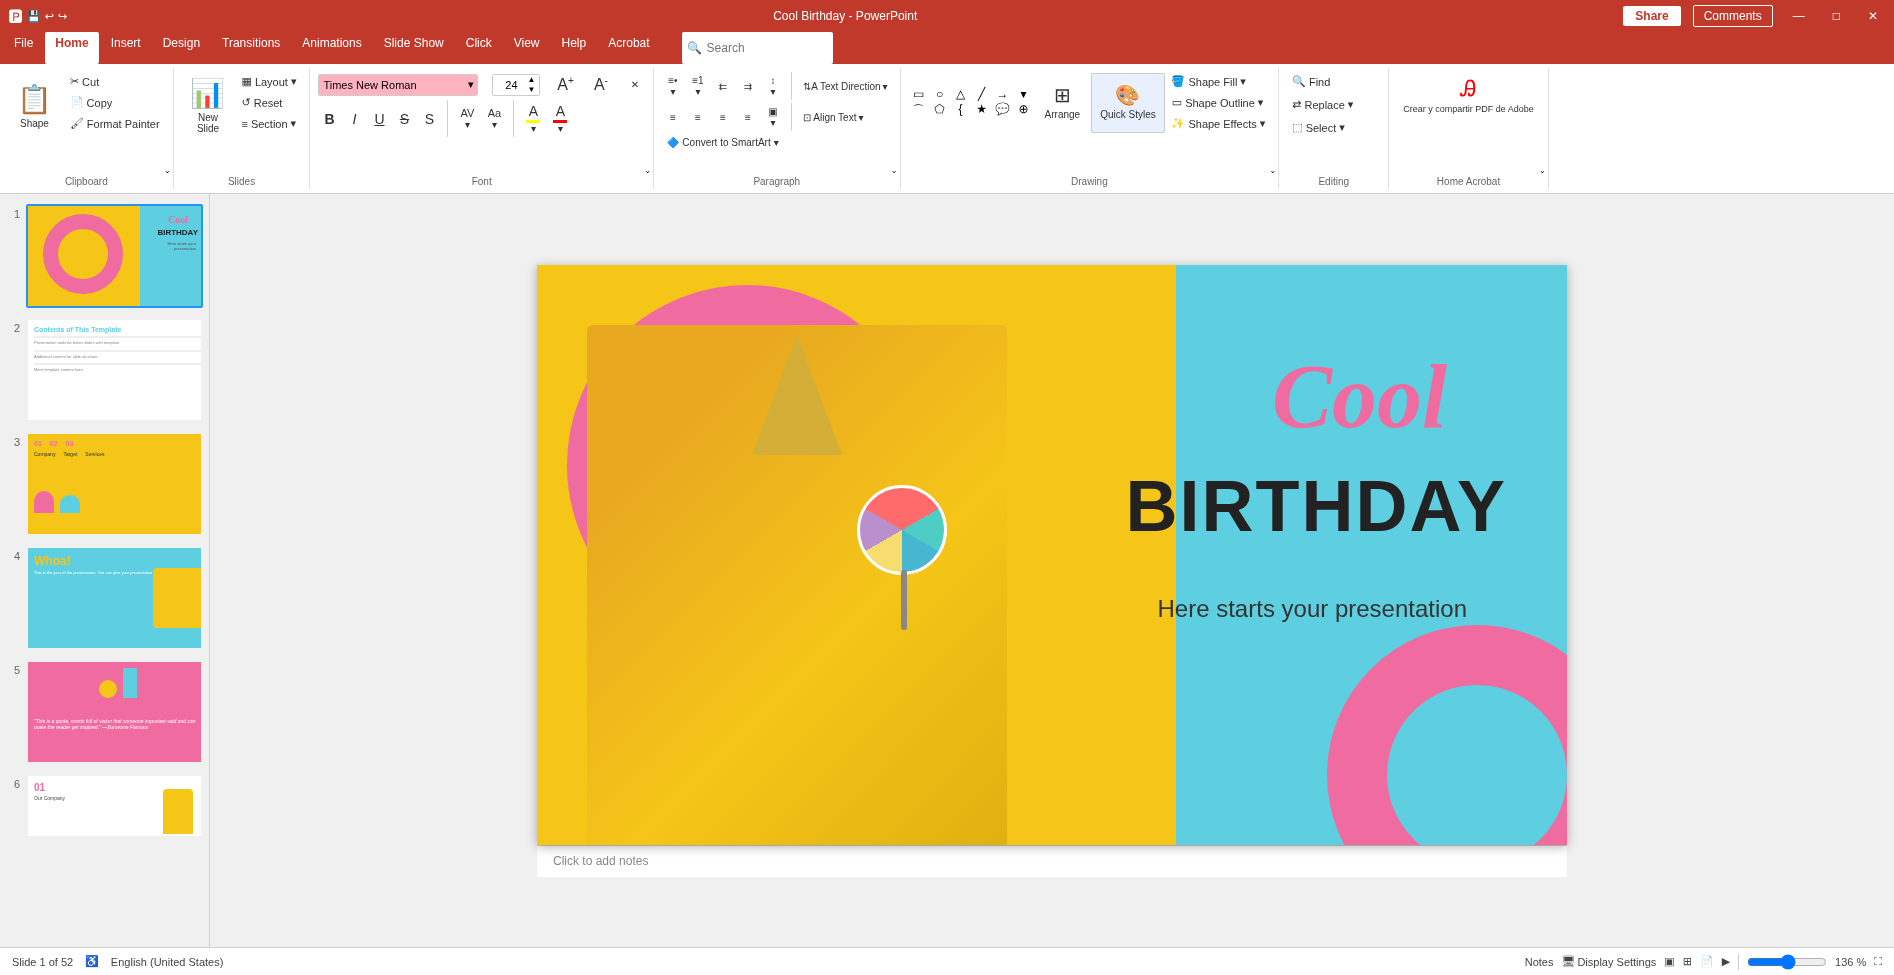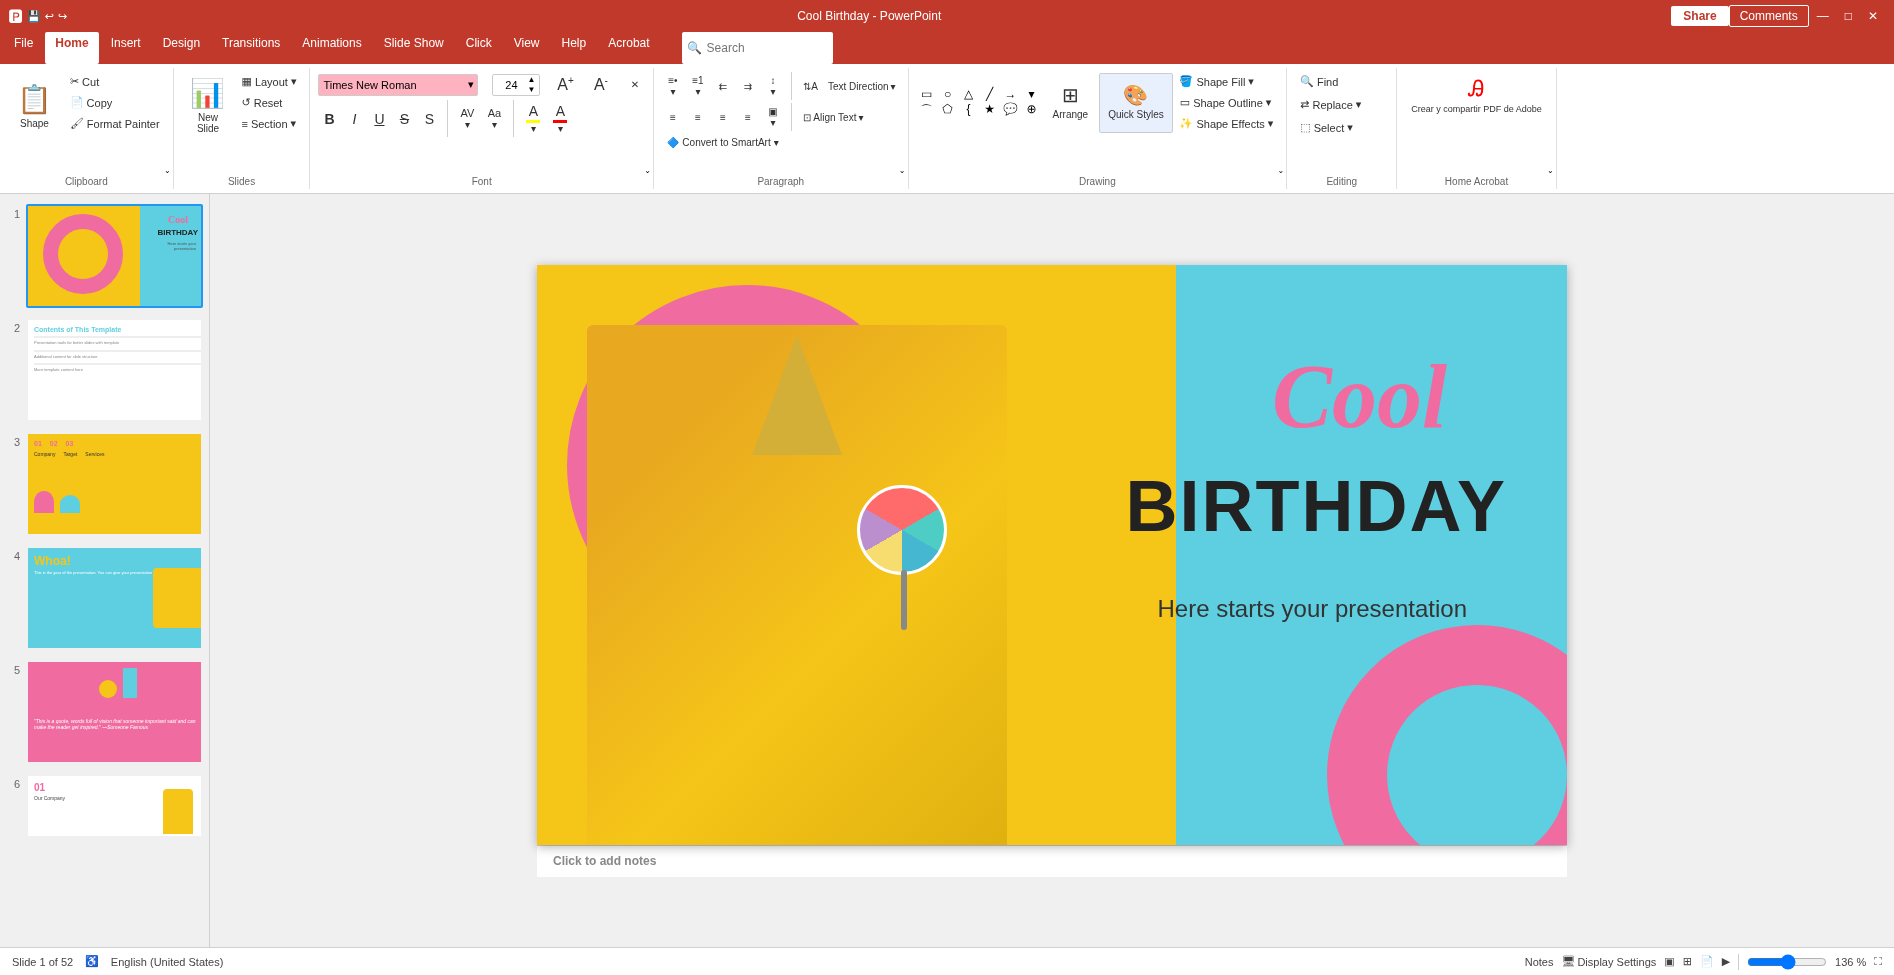--- a/index.html
+++ b/index.html
@@ -10,21 +10,21 @@
       height: 32px;
       background: #c0392b;
       display: flex;
       align-items: center;
       justify-content: space-between;
       padding: 0 8px;
       color: white;
     }
     .title-bar-left { display: flex; align-items: center; gap: 4px; font-size: 11px; }
     .title-bar-center { font-size: 12px; font-weight: 400; color: white; }
-    .title-bar-right { display: flex; align-items: center; gap: 0; font-size: 12px; justify-content: center; }
+    .title-bar-right { display: flex; align-items: center; gap: 12px; font-size: 12px; justify-content: center; }
     .title-share-btn {
       background: white; color: #c0392b; border: none; padding: 3px 12px; font-size: 12px; font-weight: 600; cursor: pointer; border-radius: 2px;
     }
     .title-comments-btn {
       background: transparent; color: white; border: 1px solid white; padding: 3px 10px; font-size: 12px; cursor: pointer; border-radius: 2px;
     }
 
     
     .menu-bar {
       height: 32px;
@@ -251,21 +251,20 @@
     
     .notes-area {
       border-top: 1px solid #d0d0d0;
       background: #fff;
       padding: 6px 16px;
       font-size: 12px;
       color: #888;
       height: 32px;
       display: flex;
       align-items: center;
-      font-weight: bold;
     }
 
     
     .acrobat-btn {
       display: flex; flex-direction: column; align-items: center; justify-content: center;
       gap: 2px; padding: 4px 6px; cursor: pointer; font-size: 10px; color: #333; min-width: 70px;
     }
     .acrobat-btn .icon { font-size: 20px; }
 
     .expand-icon { font-size: 8px; margin-left: 2px; cursor: pointer; }
@@ -445,21 +444,21 @@
         <div class="ribbon-btn" style="min-width:22px;padding:2px 3px;">
           <span>⇉</span>
         </div>
         <div class="ribbon-btn" style="min-width:22px;padding:2px 3px;">
           <span>↕</span>
             <span>▾</span>
         </div>
         <div class="separator"></div>
         <div class="ribbon-btn" style="min-width:60px;padding:2px 3px;flex-direction:row;gap:2px;">
           <span>⇅A</span>
-          <span style="font-size:10px;margin-left:8px;">Text Direction</span>
+          <span style="font-size:10px;">Text Direction</span>
           <span>▾</span>
         </div>
       </div>
       <div class="ribbon-row" style="gap:3px;">
         <div class="ribbon-btn" style="min-width:22px;padding:2px 3px;">
           <span>≡</span>
         </div>
         <div class="ribbon-btn" style="min-width:22px;padding:2px 3px;">
           <span>≡</span>
         </div>

